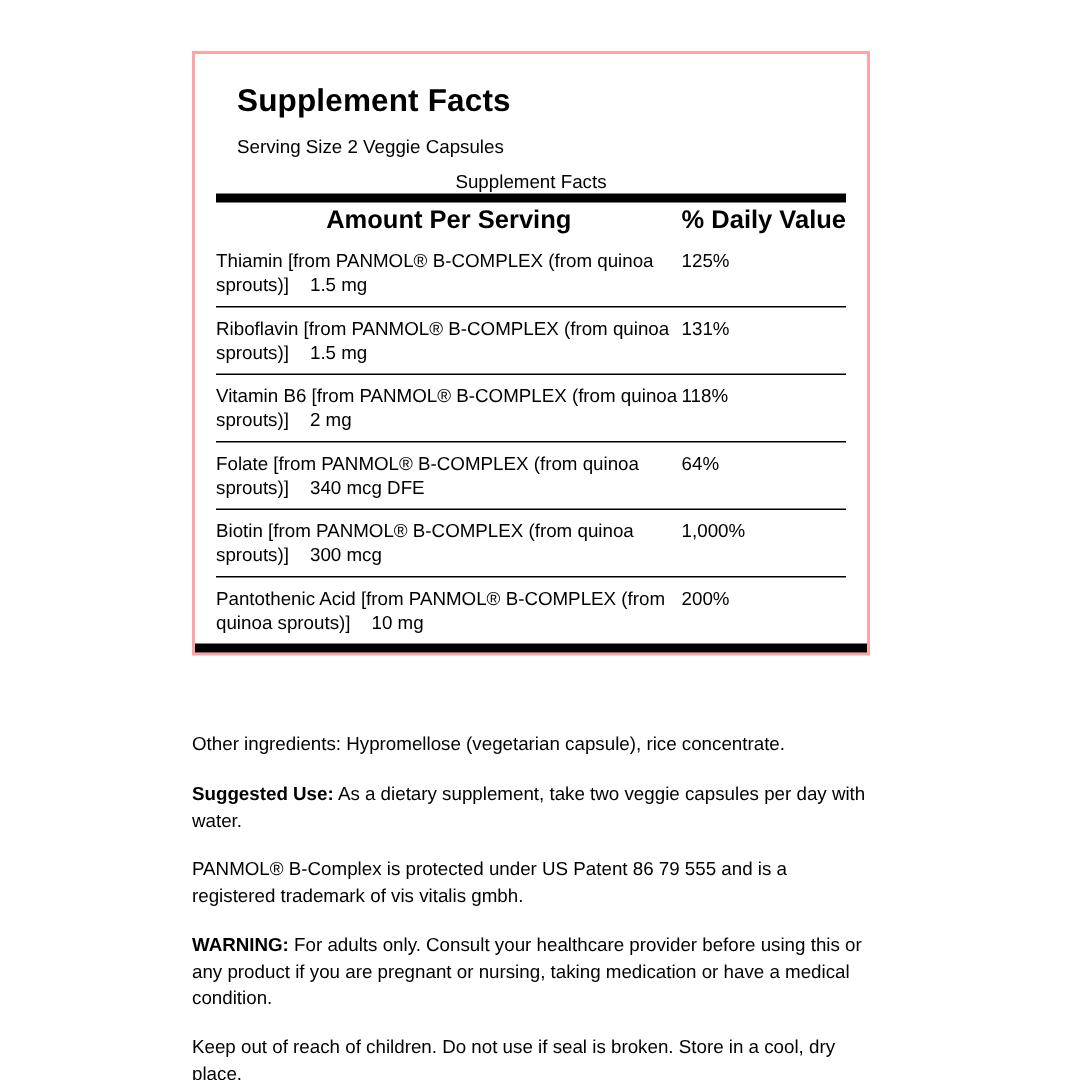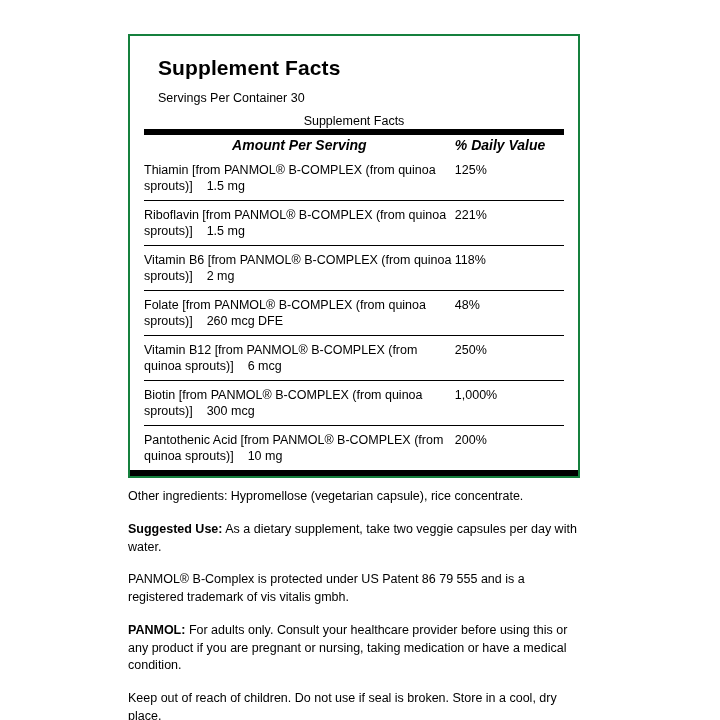--- a/index.html
+++ b/index.html
@@ -21,21 +21,21 @@
     box-sizing: border-box;
   }
 
   
   .panel {
     position: absolute;
     left: 128px;
     top: 34px;
     width: 452px;
     box-sizing: border-box;
-    border: 2px solid #15803d;
+    border: 2px solid #fca5a5;
     background: #fff;
     padding: 14px 14px 0 14px;
   }
   .panel-title {
     font-size: 21px;
     font-weight: bold;
     letter-spacing: 0.1px;
     margin: 6px 0 10px 14px;
   }
   .serving-line {
@@ -53,24 +53,23 @@
     border-bottom: 6px solid #000;
   }
 
   table.facts {
     width: 100%;
     border-collapse: collapse;
     font-size: 12.5px;
   }
   table.facts th {
     font-weight: bold;
-    font-size: 14px;
+    font-size: 17px;
     padding: 2px 0 3px 0;
     vertical-align: bottom;
-    font-style: italic;
   }
   th.amount-head {
     text-align: center;
     padding-left: 58px;
   }
   th.dv-head {
     text-align: left;
     white-space: nowrap;
   }
   table.facts td {
@@ -115,21 +114,21 @@
 </style>
 </head>
 <body>
 
 <div class="page">
 
   <div class="panel">
 
     <div class="panel-title">Supplement Facts</div>
 
-    <div class="serving-line">Servings Per Container 30</div>
+    <div class="serving-line">Serving Size 2 Veggie Capsules</div>
 
     <div class="facts-mini">Supplement Facts</div>
     <div class="rule-thick"></div>
 
     <table class="facts">
       <thead>
         <tr>
           <th class="amount-head">Amount Per Serving</th>
           <th class="dv-head">% Daily Value</th>
         </tr>
@@ -138,39 +137,33 @@
         <tr class="first-row">
           <td class="nutrient">
             <span>Thiamin [from PANMOL® B-COMPLEX (from quinoa sprouts)]</span><span class="amt">1.5 mg</span>
           </td>
           <td class="dv">125%</td>
         </tr>
         <tr>
           <td class="nutrient">
             <span>Riboflavin [from PANMOL® B-COMPLEX (from quinoa sprouts)]</span><span class="amt">1.5 mg</span>
           </td>
-          <td class="dv">221%</td>
+          <td class="dv">131%</td>
         </tr>
         <tr>
           <td class="nutrient">
             <span>Vitamin B6 [from PANMOL® B-COMPLEX (from quinoa sprouts)]</span><span class="amt">2 mg</span>
           </td>
           <td class="dv">118%</td>
         </tr>
         <tr>
           <td class="nutrient">
-            <span>Folate [from PANMOL® B-COMPLEX (from quinoa sprouts)]</span><span class="amt">260 mcg DFE</span>
+            <span>Folate [from PANMOL® B-COMPLEX (from quinoa sprouts)]</span><span class="amt">340 mcg DFE</span>
           </td>
-          <td class="dv">48%</td>
-        </tr>
-        <tr>
-          <td class="nutrient">
-            <span>Vitamin B12 [from PANMOL® B-COMPLEX (from quinoa sprouts)]</span><span class="amt">6 mcg</span>
-          </td>
-          <td class="dv">250%</td>
+          <td class="dv">64%</td>
         </tr>
         <tr>
           <td class="nutrient">
             <span>Biotin [from PANMOL® B-COMPLEX (from quinoa sprouts)]</span><span class="amt">300 mcg</span>
           </td>
           <td class="dv">1,000%</td>
         </tr>
         <tr>
           <td class="nutrient">
             <span>Pantothenic Acid [from PANMOL® B-COMPLEX (from quinoa sprouts)]</span><span class="amt">10 mg</span>
@@ -180,17 +173,17 @@
       </tbody>
     </table>
 
     <div class="bottom-bar"></div>
   </div>
 
   <div class="body-copy">
     <p>Other ingredients: Hypromellose (vegetarian capsule), rice concentrate.</p>
     <p><b>Suggested Use:</b><span> As a dietary supplement, take two veggie capsules per day with water.</span></p>
     <p>PANMOL® B-Complex is protected under US Patent 86 79 555 and is a registered trademark of vis vitalis gmbh.</p>
-    <p><b>PANMOL:</b><span> For adults only. Consult your healthcare provider before using this or any product if you are pregnant or nursing, taking medication or have a medical condition.</span></p>
+    <p><b>WARNING:</b><span> For adults only. Consult your healthcare provider before using this or any product if you are pregnant or nursing, taking medication or have a medical condition.</span></p>
     <p>Keep out of reach of children. Do not use if seal is broken. Store in a cool, dry place.</p>
   </div>
 
 </div>
 
 </body></html>

